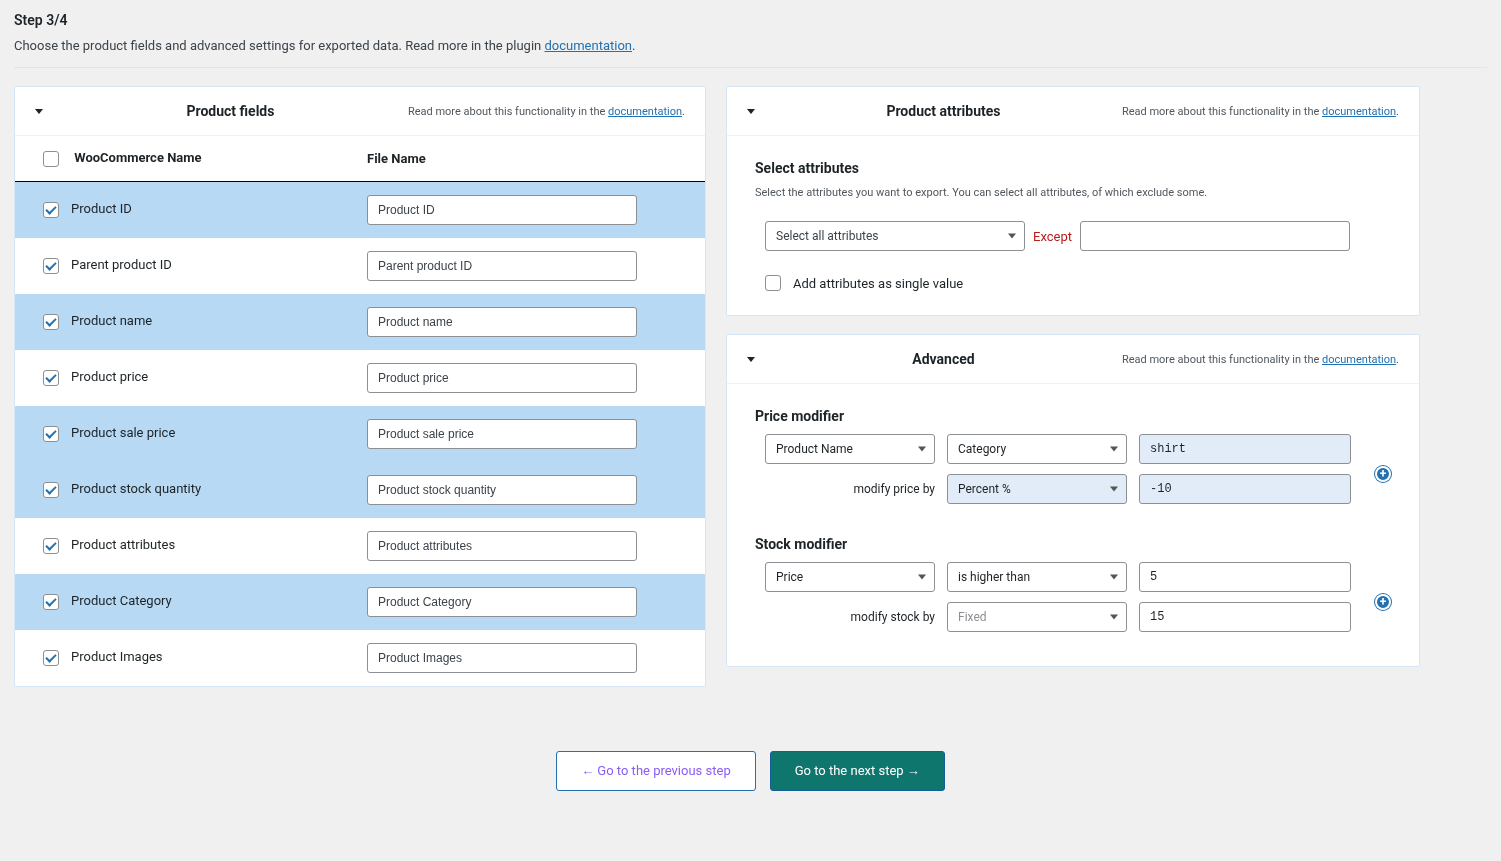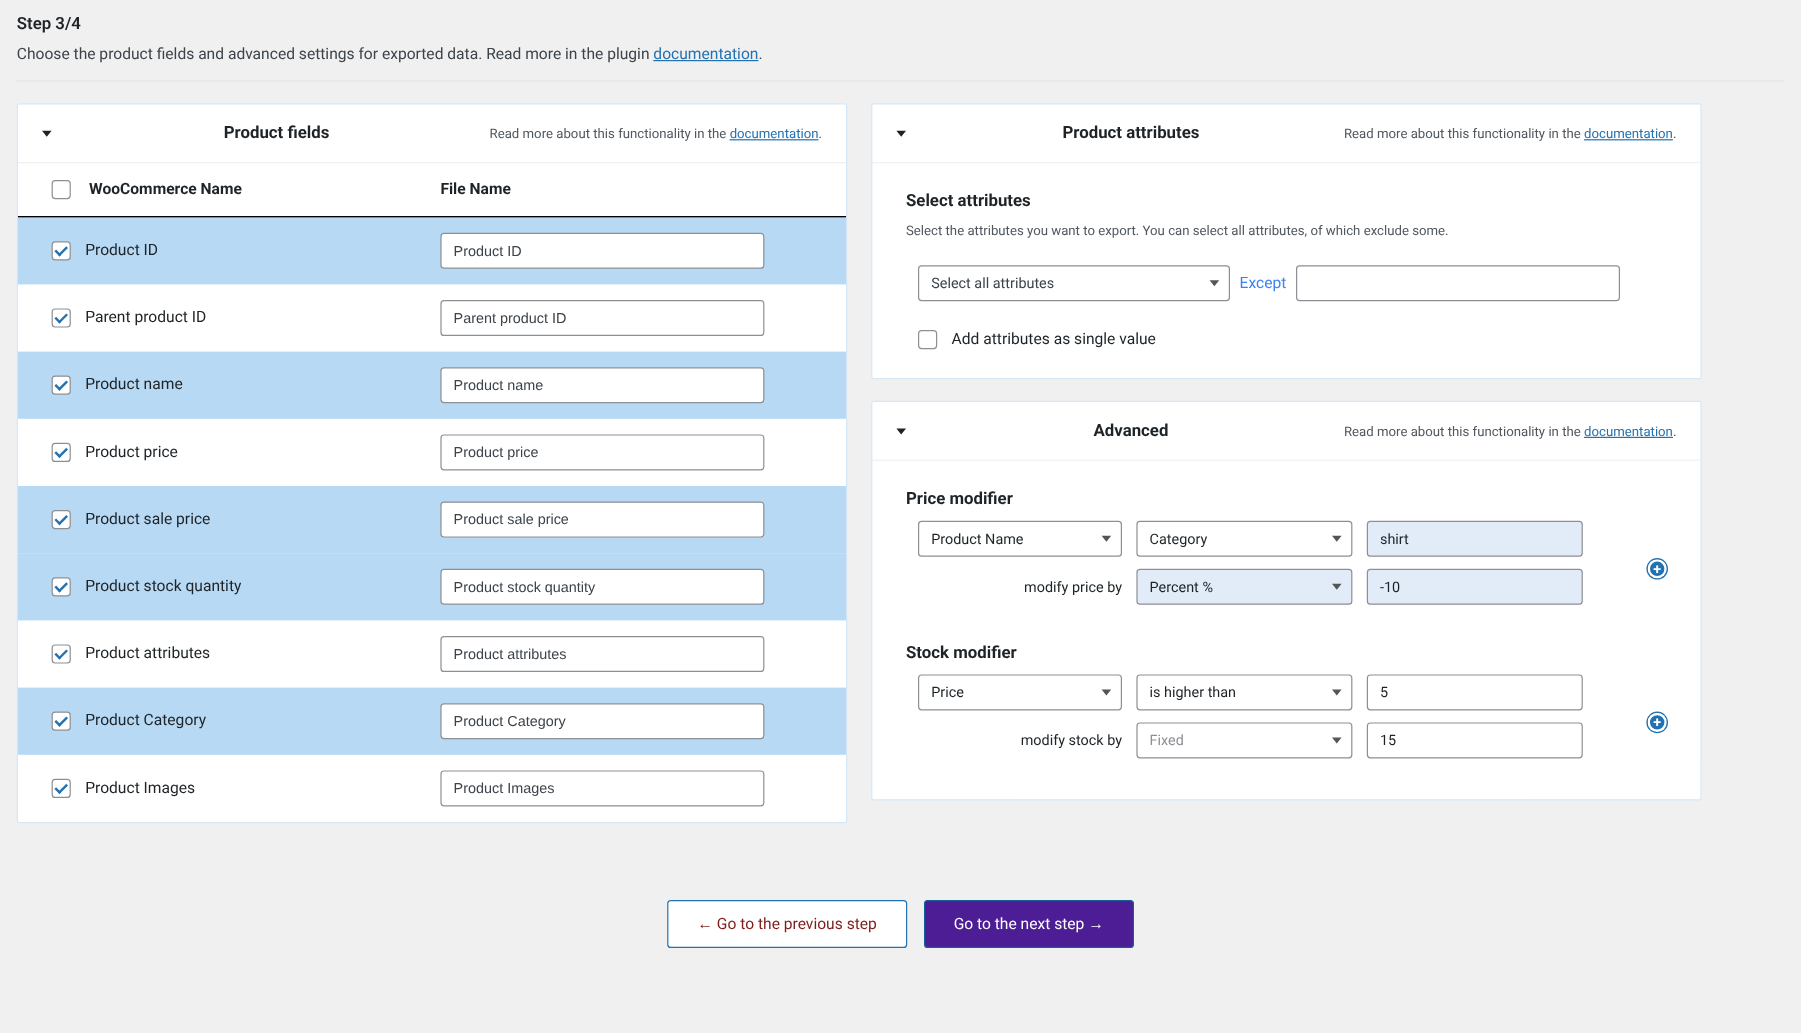--- a/index.html
+++ b/index.html
@@ -103,61 +103,61 @@
     display: inline-flex;
     align-items: center;
   }
   .select-ctrl .dd {
     position: absolute; right: 8px; top: 50%; transform: translateY(-50%);
     width: 0; height: 0;
     border-left: 4px solid transparent;
     border-right: 4px solid transparent;
     border-top: 5px solid #555;
   }
-  .except-lbl { font-size: 13px; color: #3b82f6; }
+  .except-lbl { font-size: 13px; color: #b91c1c; }
   .text-ctrl {
     height: 30px;
     border: 1px solid #8c8f94;
     border-radius: 3px;
     background: #fff;
     padding: 0 10px;
     font-size: 12px;
     color: #3c434a;
     display: inline-flex; align-items: center;
   }
   .attr-single { display: flex; align-items: center; padding-left: 10px;}
 
   .mod-block { padding: 24px 28px; }
   .mod-grid { display: flex; align-items: center; gap: 12px; margin-bottom: 10px; padding-left:10px;}
   .mod-grid .sel, .mod-grid .inp { height: 30px; border-radius: 3px; font-size: 12px; padding: 0 10px; display:inline-flex; align-items:center; position:relative;}
   .mod-grid .sel { border: 1px solid #8c8f94; background:#fff; width: 170px; padding-right:26px;}
   .mod-grid .sel.sel-w { width: 180px; }
   .mod-grid .sel .dd { position:absolute; right:8px; top:50%; transform:translateY(-50%); width:0;height:0;border-left:4px solid transparent;border-right:4px solid transparent;border-top:5px solid #555;}
-  .mod-grid .inp { border: 1px solid #8c8f94; background:#fff; width: 180px; }
+  .mod-grid .inp { border: 1px solid #8c8f94; background:#fff; width: 212px; font-family: Liberation Mono, monospace; }
   .mod-grid .inp.hl { background:#e1ecf8; }
   .mod-grid .lbl { width: 170px; text-align:right; font-weight:400; font-size:12px; }
   .mod-grid .sel.hl { background:#e1ecf8; }
   .mod-row-wrap { display:flex; align-items:center; }
   .mod-row-body { flex:1; }
   .plus-ico {
     width: 16px; height: 16px; border-radius: 50%;
     background: #2271b1; color:#fff; font-weight:700;
     display:inline-flex; align-items:center; justify-content:center;
     font-size:12px; margin-left: 24px;
     box-shadow: inset 0 0 0 2px #fff, 0 0 0 1px #2271b1;
   }
 
   .nav-buttons { display:flex; justify-content:center; gap:14px; margin-top: 46px; }
   .btn {
     height: 40px; padding: 0 24px;
     display:inline-flex; align-items:center; justify-content:center;
     font-size: 13px; border-radius: 3px; cursor:pointer;
   }
-  .btn-prev { border:1px solid #2271b1; color:#7f1d1d; background:#fff;text-align:right; }
-  .btn-next { border:1px solid #135e96; color:#fff; background:#4c1d95; }
+  .btn-prev { border:1px solid #2271b1; color:#8b5cf6; background:#fff;text-align:right; }
+  .btn-next { border:1px solid #135e96; color:#fff; background:#0f766e; }
 </style>
 </head>
 <body>
 
 <div class="step-title">Step 3/4</div>
 <div class="step-sub">
   <span>Choose the product fields and advanced settings for exported data. Read more in the plugin </span><a href="#">documentation</a><span>.</span>
 </div>
 <hr class="sep">
 

